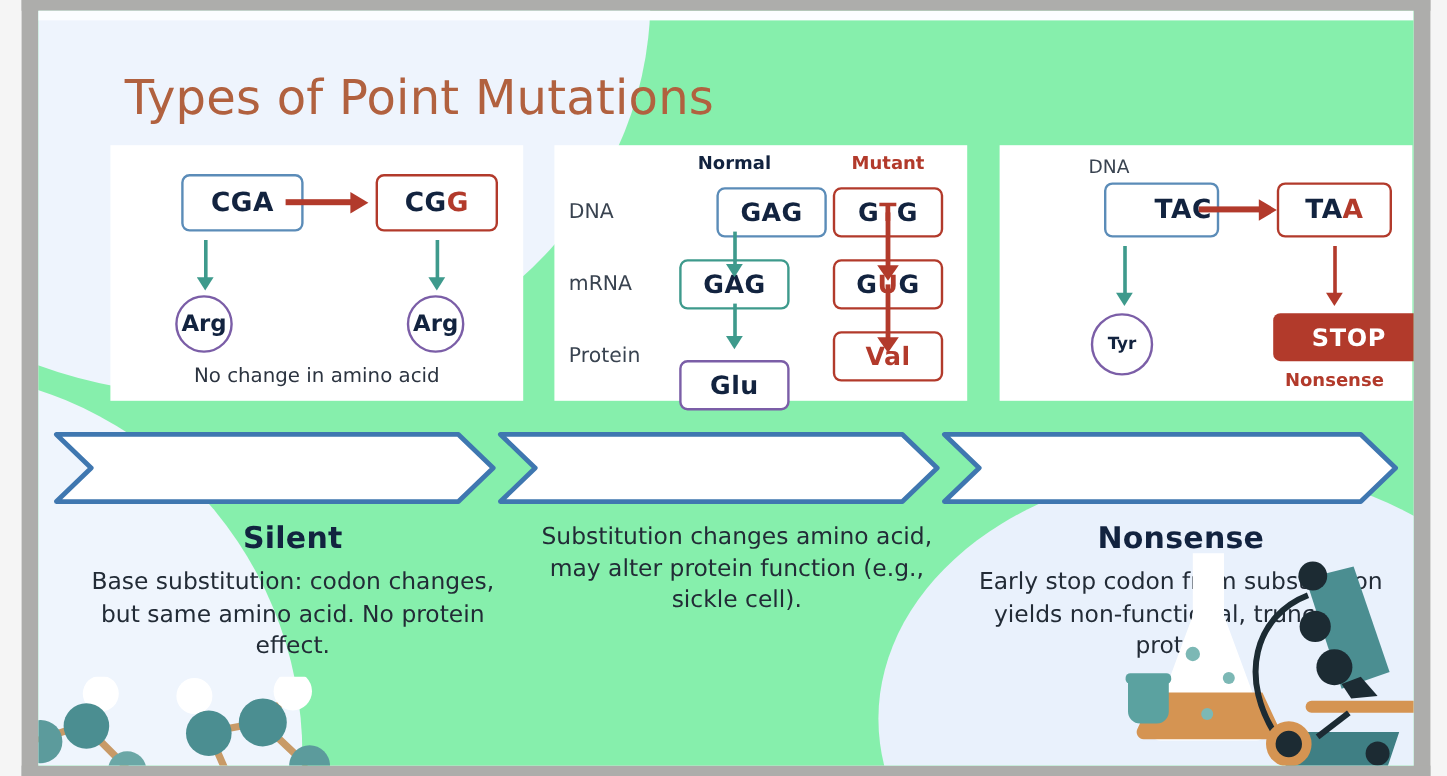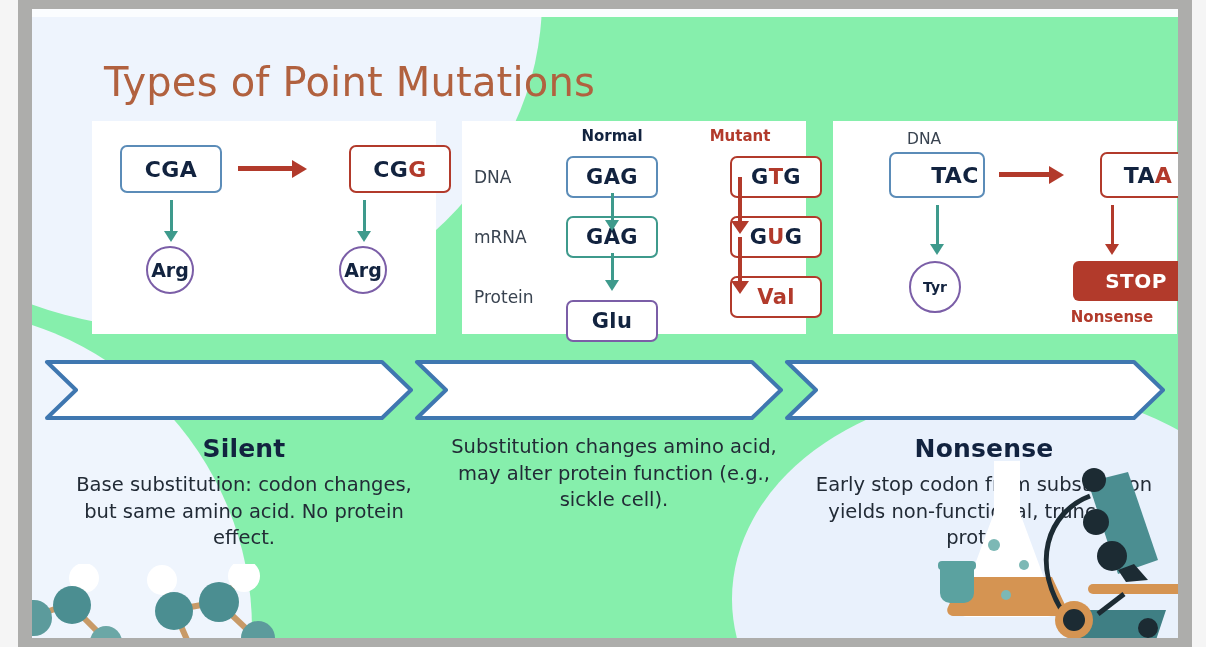--- a/index.html
+++ b/index.html
@@ -44,22 +44,22 @@
   .panel { position:absolute; background:#ffffff; }
   #panel-1 { left:60px;  top:112px; width:344px; height:213px; }
   #panel-2 { left:430px; top:112px; width:344px; height:213px; }
   #panel-3 { left:801px; top:112px; width:344px; height:213px; }
 
   
   .codon {
     position:absolute; display:flex; align-items:center; justify-content:center;
     border-radius:7px; background:#fff; font-weight:bold; letter-spacing:.4px;
   }
-  .codon.blue   { border:2.5px solid #5b8cb8; }
-  .codon.red    { border:2.5px solid #b23a2b;margin-left:36px; }
+  .codon.blue   { border:2.5px solid #5b8cb8;margin-left:31px; }
+  .codon.red    { border:2.5px solid #b23a2b; }
   .codon.teal   { border:2.5px solid #3e9a8c; }
   .codon.purple { border:2.5px solid #7b5ea7; }
   .tx-navy { color:#12233f; }
   .tx-red  { color:#b23a2b; }
 
   
   .aacircle {
     position:absolute; border:2.5px solid #7b5ea7; border-radius:50%;
     background:#fff; display:flex; align-items:center; justify-content:center;
     font-weight:bold; color:#12233f;
@@ -146,20 +146,21 @@
         <div class="arrow-head" style="left:264.5px; top:110px;"></div>
       </div>
 
       <div class="aacircle" style="left:54px; top:125px; width:48px; height:48px; font-size:19px;">
         <span>Arg</span>
       </div>
       <div class="aacircle" style="left:247px; top:125px; width:48px; height:48px; font-size:19px;">
         <span>Arg</span>
       </div>
 
+      <div class="caption-sm" style="left:0; top:182px; width:344px; text-align:center;">No change in amino acid</div>
     </div>
 
     <div class="panel" id="panel-2">
       <div class="col-head" style="left:104px; top:6px; width:92px; text-align:center; color:#12233f;">Normal</div>
       <div class="col-head" style="left:232px; top:6px; width:92px; text-align:center; color:#b23a2b;">Mutant</div>
 
       <div class="row-label" style="left:12px; top:46px;">DNA</div>
       <div class="row-label" style="left:12px; top:106px;">mRNA</div>
       <div class="row-label" style="left:12px; top:166px;">Protein</div>
 
@@ -229,21 +230,21 @@
       </div>
       <div class="v-red">
         <div class="arrow-shaft" style="left:277.5px; top:84px; height:42px;"></div>
         <div class="arrow-head" style="left:271.5px; top:123px;"></div>
       </div>
 
       <div class="aacircle" style="left:76px; top:140px; width:52px; height:52px; font-size:14px;">
         <span>Tyr</span>
       </div>
 
-      <div class="stopbox" style="left:240px; top:140px; width:126px; height:40px;">
+      <div class="stopbox" style="left:228px; top:140px; width:126px; height:40px;">
         <span>STOP</span>
       </div>
       <div class="nonsense-lbl" style="left:228px; top:187px; width:102px; text-align:center;">Nonsense</div>
     </div>
 
     <div class="chev" style="left:12px; width:370px;">
       <svg width="370" height="62" viewBox="0 0 370 62">
         <polygon points="3,3 338,3 367,31 338,59 3,59 32,31" fill="#ffffff" stroke="#3f77b0" stroke-width="4" stroke-linejoin="round"></polygon>
       </svg>
     </div>

